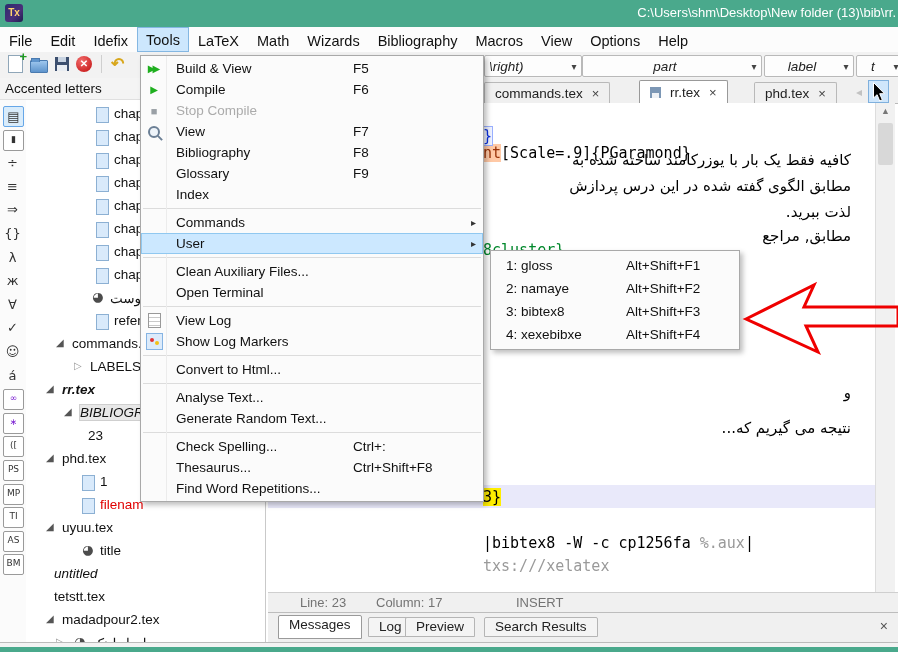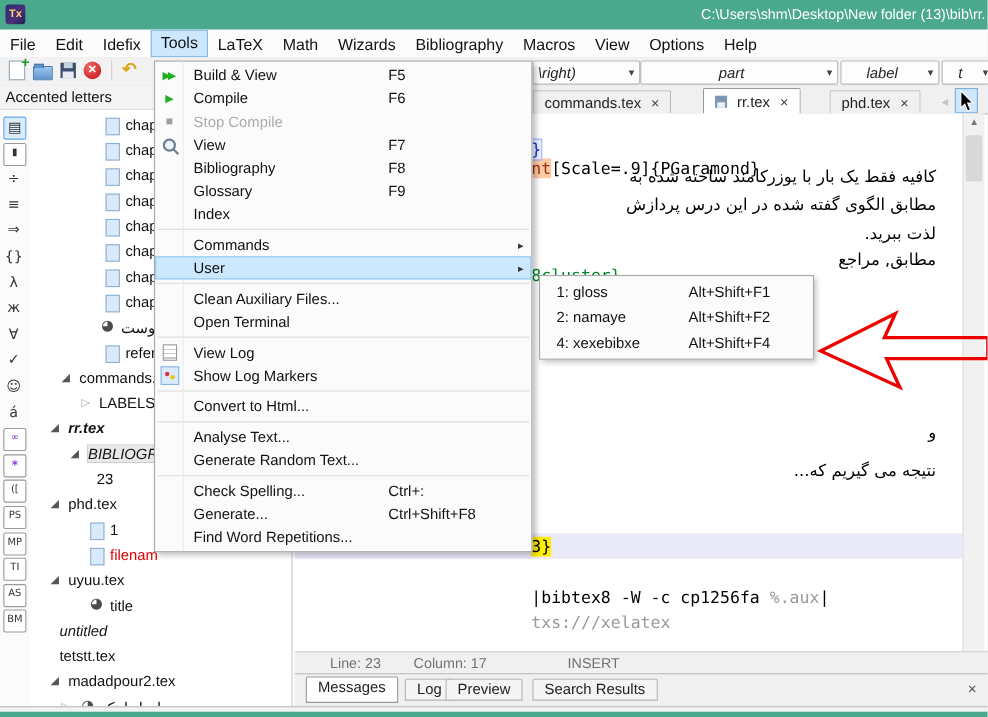--- a/index.html
+++ b/index.html
@@ -450,39 +450,43 @@
         <span class="mi-lb">Generate Random Text...</span>
       </div>
       <div class="msep"></div>
       <div class="mi">
         <span class="mi-ic"></span>
         <span class="mi-lb">Check Spelling...</span>
         <span class="mi-sc">Ctrl+:</span>
       </div>
       <div class="mi">
         <span class="mi-ic"></span>
-        <span class="mi-lb">Generate...</span>
+        <span class="mi-lb">Thesaurus...</span>
         <span class="mi-sc">Ctrl+Shift+F8</span>
       </div>
       <div class="mi">
         <span class="mi-ic"></span>
         <span class="mi-lb">Find Word Repetitions...</span>
       </div>
     </div>
 
   <div class="submenu" id="user-submenu">
       <div class="smi">
         <span class="smi-lb">1: gloss</span>
         <span class="smi-sc">Alt+Shift+F1</span>
       </div>
       <div class="smi">
         <span class="smi-lb">2: namaye</span>
         <span class="smi-sc">Alt+Shift+F2</span>
       </div>
       <div class="smi">
+        <span class="smi-lb">3: bibtex8</span>
+        <span class="smi-sc">Alt+Shift+F3</span>
+      </div>
+      <div class="smi">
         <span class="smi-lb">4: xexebibxe</span>
         <span class="smi-sc">Alt+Shift+F4</span>
       </div>
     </div>
 
   <svg class="red-arrow" width="200" height="95" viewBox="0 0 200 95">
     <polygon points="48,51 116,17 106,39 200,39 200,58 108,58 120,84" fill="none" stroke="#ef0000" stroke-width="3" stroke-linejoin="miter"></polygon>
   </svg>
 
 </div>

